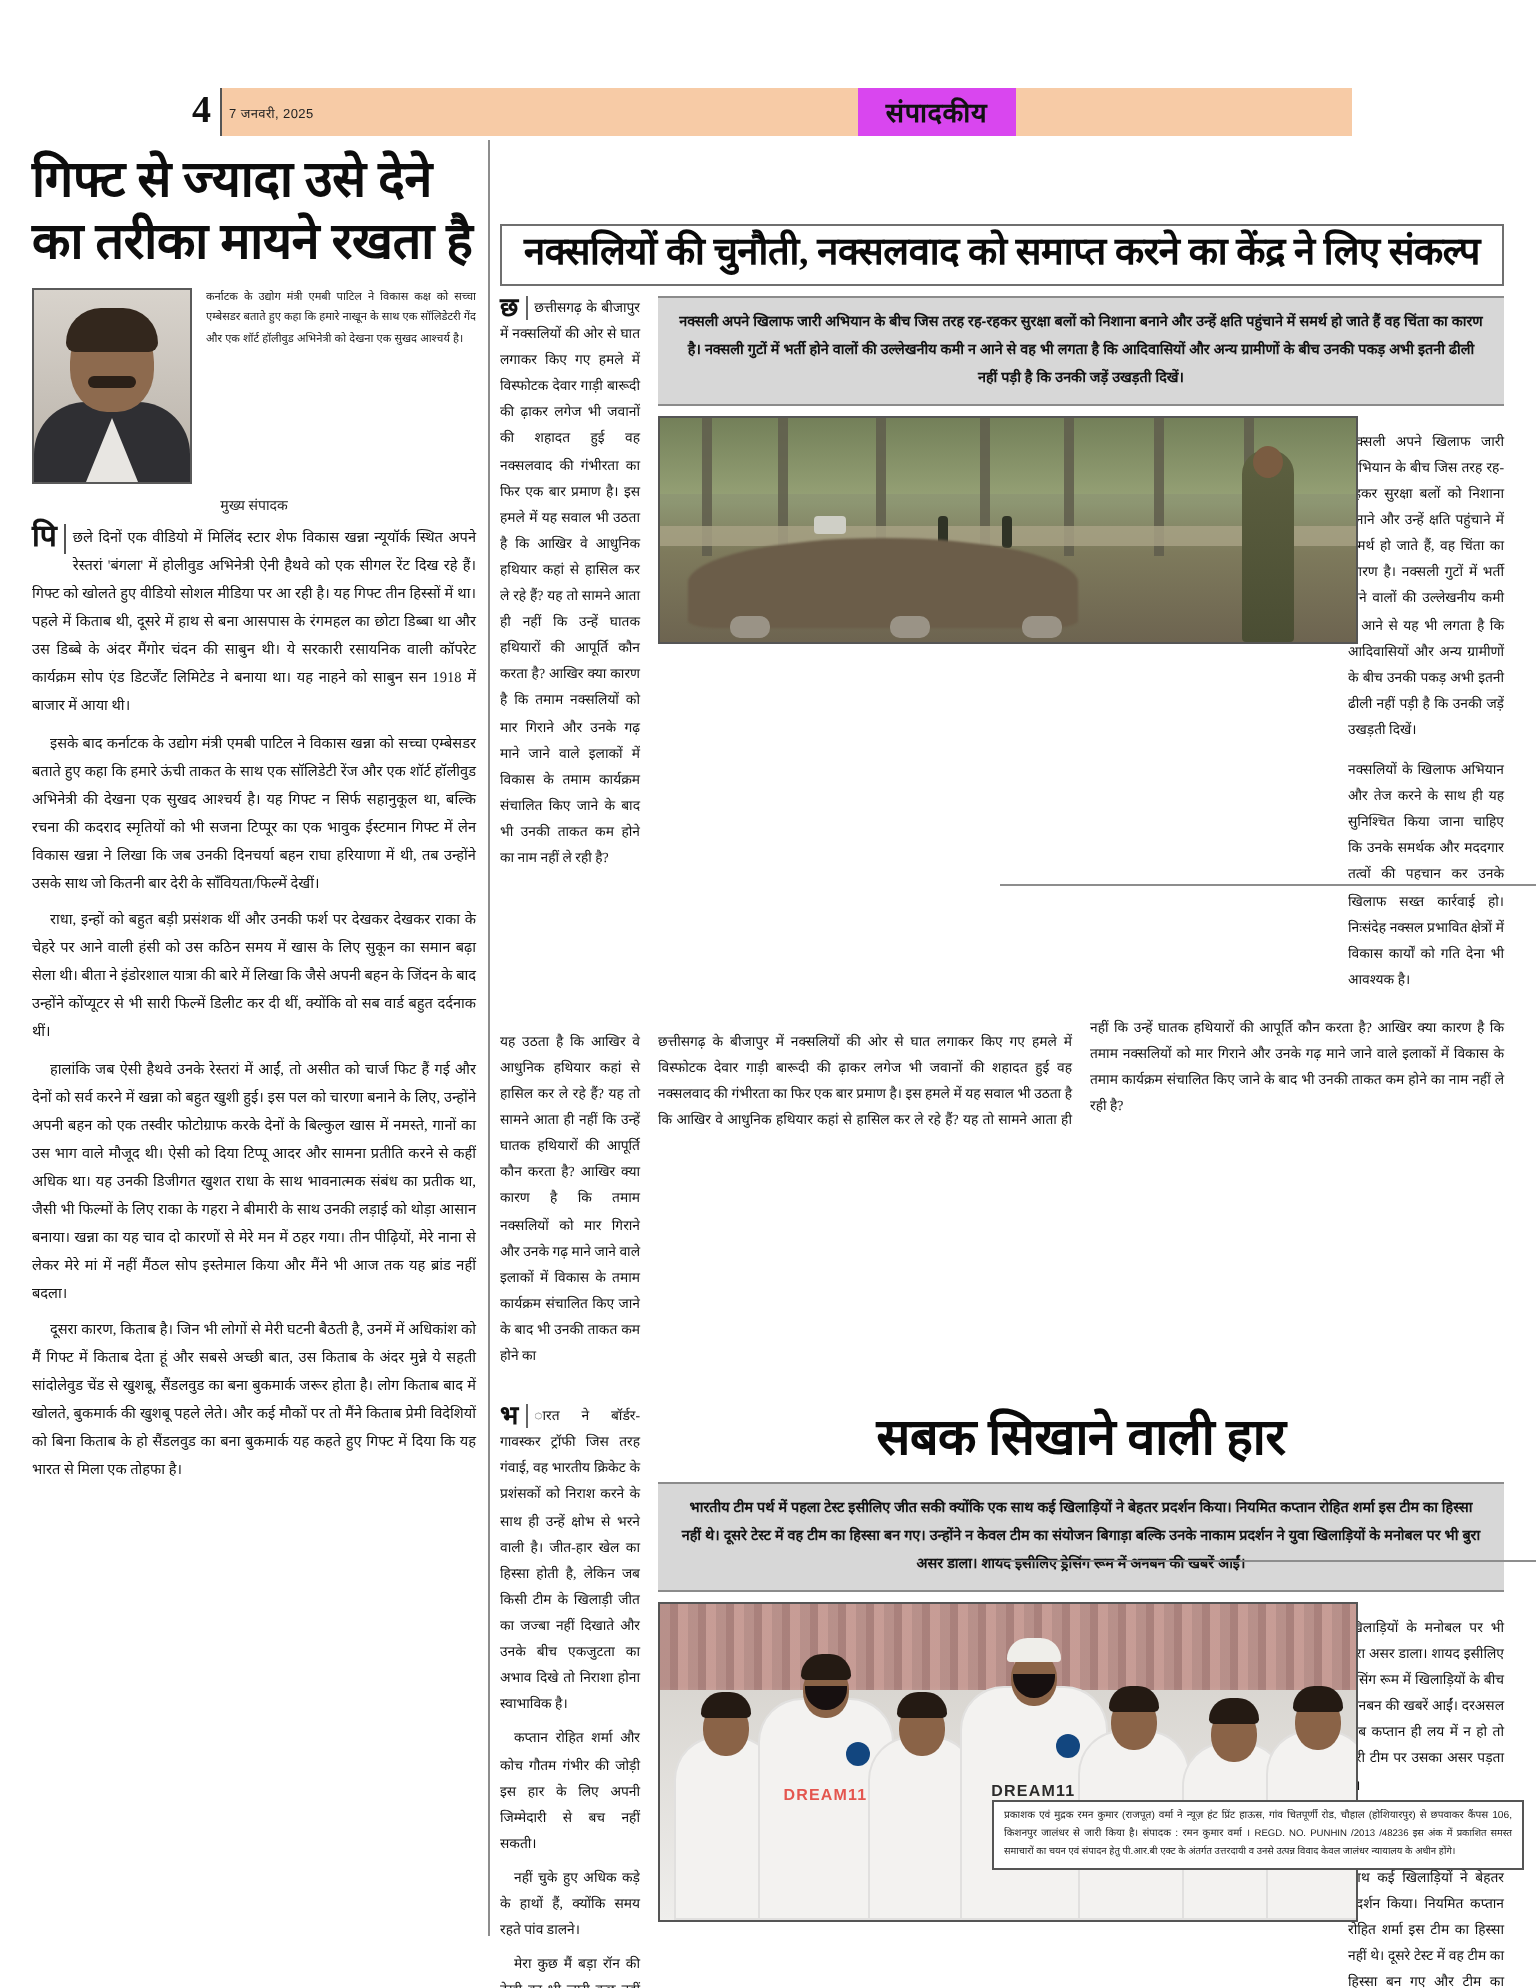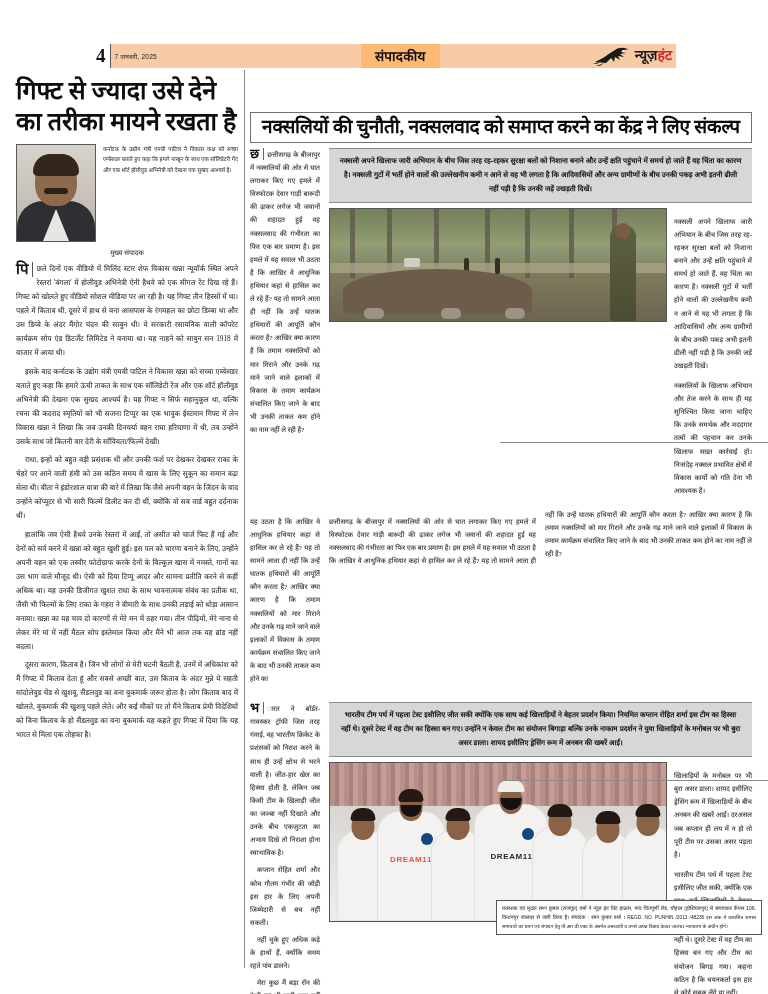--- a/index.html
+++ b/index.html
@@ -11,21 +11,21 @@
     -webkit-font-smoothing:antialiased;
   }
   .page{position:relative;width:768px;height:994px;box-sizing:border-box;padding:0;background:#fff;overflow:hidden;}
 
   
   .masthead{position:absolute;left:96px;top:44px;width:580px;height:24px;display:flex;align-items:stretch;}
   .pgno{font-family:"Liberation Serif",serif;font-weight:bold;font-size:19px;line-height:24px;color:#111;padding-right:4px;}
   .datebar{flex:0 0 150px;background:#f7cba6;display:flex;align-items:center;border-left:1px solid #555;}
   .datebar .dt{font-size:6.5px;color:#222;padding-left:4px;letter-spacing:.2px;font-family:"Liberation Sans",sans-serif;}
   .barfill{flex:1;background:#f7cba6;}
-  .secname{background:#fdba74;padding:0 14px;display:flex;align-items:center;justify-content:center;
+  .secname{background:#d946ef;padding:0 14px;display:flex;align-items:center;justify-content:center;
            font-weight:bold;font-size:13.5px;color:#111;letter-spacing:.3px;}
   .logobar{flex:0 0 132px;background:#f7cba6;position:relative;display:flex;align-items:center;justify-content:flex-end;padding-right:4px;}
   .logo-wrap{display:flex;align-items:center;gap:2px;}
   .logo-bird{width:40px;height:22px;}
   .logo-txt{font-weight:bold;font-size:14px;color:#1a1a1a;line-height:1;}
   .logo-txt .red{color:#d8232a;background:#f7cba6;}
 
   
   .rule-v{position:absolute;background:#8d8d8d;width:1px;}
   .rule-h{position:absolute;background:#8d8d8d;height:1px;}
@@ -69,21 +69,21 @@
   }
   .head-boxed{border:1px solid #6f6f6f;padding:3px 4px 4px;font-size:19px;line-height:1.15;margin-top:42px;}
   .head-plain{font-size:25px;line-height:1.15;padding:4px 0 6px;}
 
   .standfirst{
     background:#d7d7d7;border-top:1px solid #8b8b8b;border-bottom:1px solid #8b8b8b;
     font-size:7.2px;line-height:1.95;text-align:center;color:#111;padding:5px 10px 6px;
     font-family:"Liberation Sans",sans-serif;font-weight:bold;
   }
 
-  .photo{border:1px solid #555;display:block;width:100%;}
+  .photo{border:1px solid #555;display:block;width:100%;padding-left:12px;}
 
   
   .ph-forest{height:112px;position:relative;overflow:hidden;background:linear-gradient(#9aa27e 0%,#8d9672 38%,#7e7a5c 60%,#6d6450 100%);}
   .ph-forest .trunk{position:absolute;top:0;width:5px;height:62%;background:#5f5d4c;opacity:.85;}
   .ph-forest .canopy{position:absolute;top:0;left:0;right:0;height:34%;background:linear-gradient(#6f7c55,#94a074);opacity:.9;}
   .ph-forest .mound{position:absolute;left:4%;bottom:6%;width:56%;height:40%;background:#6b5d49;border-radius:50% 50% 8% 8%;filter:blur(.4px);}
   .ph-forest .road{position:absolute;left:0;right:0;top:48%;height:9%;background:#a9a286;opacity:.8;}
   .ph-forest .soldier{position:absolute;right:9%;bottom:0;width:26px;height:86%;background:linear-gradient(#5d6040,#4a4d33);border-radius:12px 12px 2px 2px;}
   .ph-forest .soldier:after{content:"";position:absolute;left:50%;top:-2px;transform:translateX(-50%);width:15px;height:16px;border-radius:50%;background:#7a5c41;}
   .ph-forest .fig{position:absolute;top:44%;width:5px;height:16px;background:#2f3326;border-radius:2px;}
@@ -123,32 +123,20 @@
 <div class="page">
 
   <div class="masthead">
     <div class="pgno">4</div>
     <div class="datebar">
       <span class="dt">7 जनवरी, 2025</span>
     </div>
     <div class="barfill"></div>
     <div class="secname">संपादकीय</div>
     <div class="barfill"></div>
-    <div class="logobar">
-      <div class="logo-wrap">
-        <svg class="logo-bird" viewBox="0 0 40 22">
-          <path d="M2 17 L12 12 L7 15 L16 9 L11 12 L22 5 C26 2 32 2 36 5 C33 4 30 5 28 7 L33 8 L27 9 L31 12 L25 11 L27 15 L22 12 L21 17 L18 13 L13 18 Z" fill="#1a1a1a"></path>
-          <circle cx="30" cy="6" r="1" fill="#fff"></circle>
-          <path d="M0 19 L8 16 L4 19 Z M3 21 L11 18 L7 21 Z" fill="#3a3a3a"></path>
-        </svg>
-        <div class="logo-txt">
-          <span>न्यूज़</span><span class="red">हंट</span>
-        </div>
-      </div>
-    </div>
   </div>
 
   <div class="rule-v" style="left:244px;top:70px;height:898px;"></div>
 
   <div class="leftcol">
     <h1 class="lead-head">गिफ्ट से ज्यादा उसे देने का तरीका मायने रखता है</h1>
 
     <div class="author-block">
       <div class="author-photo">
         <div class="body"></div>
@@ -225,20 +213,21 @@
 
     <div class="story" style="margin-top:10px;">
       <div class="flow-wrap">
         <div class="flow-side">
           <p class="first"><span class="inline-drop">भ</span><span>ारत ने बॉर्डर-गावस्कर ट्रॉफी जिस तरह गंवाई, वह भारतीय क्रिकेट के प्रशंसकों को निराश करने के साथ ही उन्हें क्षोभ से भरने वाली है। जीत-हार खेल का हिस्सा होती है, लेकिन जब किसी टीम के खिलाड़ी जीत का जज्बा नहीं दिखाते और उनके बीच एकजुटता का अभाव दिखे तो निराशा होना स्वाभाविक है।</span></p>
           <p>कप्तान रोहित शर्मा और कोच गौतम गंभीर की जोड़ी इस हार के लिए अपनी जिम्मेदारी से बच नहीं सकती।</p>
           <p>नहीं चुके हुए अधिक कड़े के हाथों हैं, क्योंकि समय रहते पांव डालने।</p>
           <p>मेरा कुछ मैं बड़ा रॉन की देखी का भी जारी कुछ नहीं का जब रोलैंड के तुल घरेलू मैदान पर भी वही हाल हुआ जो विदेश में होता है।</p>
         </div>
         <div class="flow-main">
+          <h2 class="story-head head-plain">सबक सिखाने वाली हार</h2>
           <div class="standfirst">भारतीय टीम पर्थ में पहला टेस्ट इसीलिए जीत सकी क्योंकि एक साथ कई खिलाड़ियों ने बेहतर प्रदर्शन किया। नियमित कप्तान रोहित शर्मा इस टीम का हिस्सा नहीं थे। दूसरे टेस्ट में वह टीम का हिस्सा बन गए। उन्होंने न केवल टीम का संयोजन बिगाड़ा बल्कि उनके नाकाम प्रदर्शन ने युवा खिलाड़ियों के मनोबल पर भी बुरा असर डाला। शायद इसीलिए ड्रेसिंग रूम में अनबन की खबरें आईं।</div>
           <div style="display:flex;gap:9px;margin-top:5px;">
             <div style="flex:1;">
               <div class="photo ph-cricket">
                 <div class="crowd"></div>
                 <div class="p" style="left:2%;width:52px;height:58%">
                     <span class="face"></span>
                     <span class="hair"></span>
                   </div>
                 <div class="p" style="left:14%;width:68px;height:70%">

